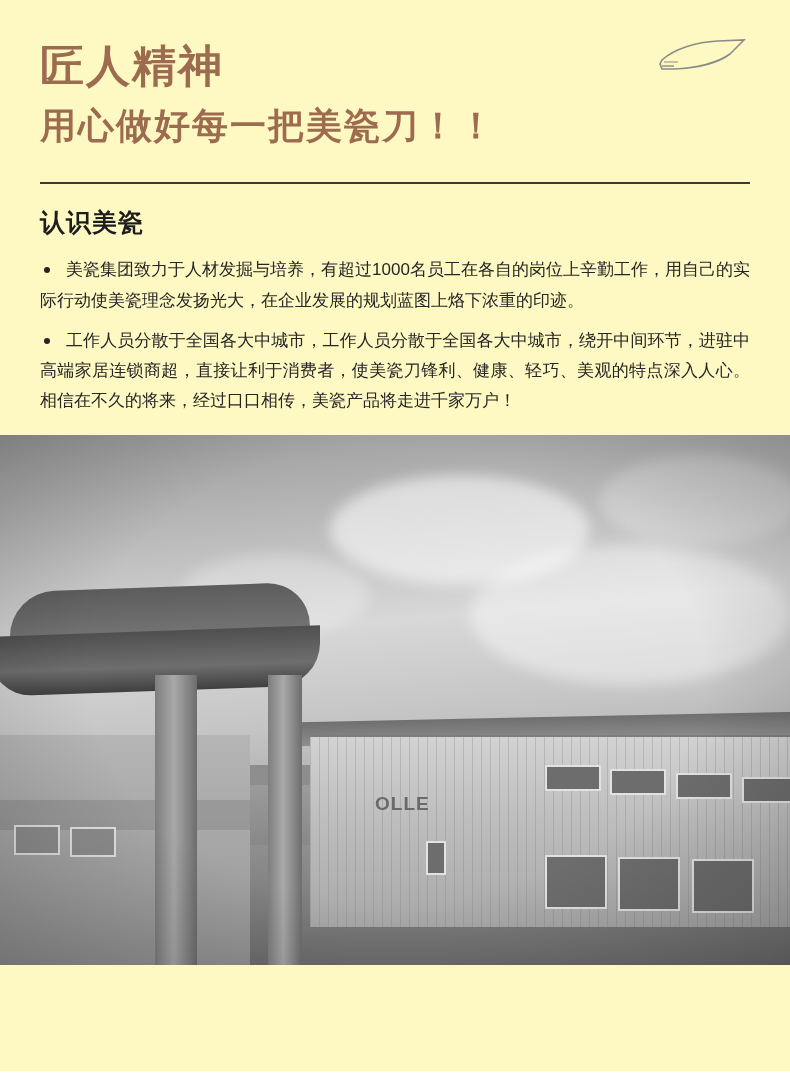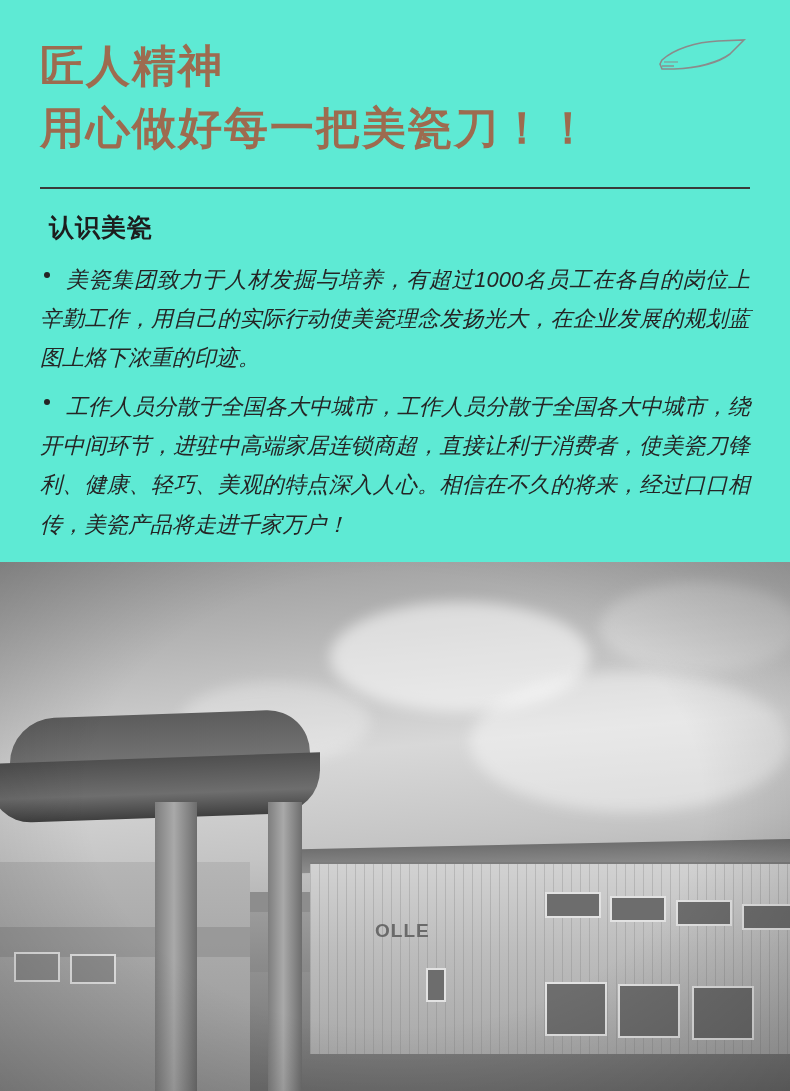--- a/index.html
+++ b/index.html
@@ -11,40 +11,41 @@
     height: 1091px;
     background: #ffffff;
     font-family: "Liberation Sans", sans-serif;
     overflow: hidden;
     position: relative;
   }
   .page {
     width: 790px;
     height: 1071px;
     position: relative;
-    background: #5eead4;
+    background: #fef9c3;
   }
   .header {
     position: relative;
     padding: 38px 40px 0 40px;
   }
   .headline {
     color: #9d6b4f;
     font-weight: bold;
     letter-spacing: 2px;
     line-height: 1.28;
   }
   .headline .line1 {
     font-size: 44px;
     display: block;
   }
   .headline .line2 {
-    font-size: 44px;
+    font-size: 36px;
     display: block;
-    margin-top: 6px;
+    margin-top: 12px;
+    font-family: Liberation Mono, monospace;
   }
   .knife-icon {
     position: absolute;
     right: 42px;
     top: 38px;
     width: 92px;
     height: 36px;
   }
   .divider {
     margin: 30px 40px 0 40px;
@@ -53,37 +54,35 @@
   }
   .section {
     padding: 22px 40px 0 40px;
   }
   .section-title {
     font-size: 25px;
     font-weight: bold;
     color: #1d1d1d;
     letter-spacing: 1px;
     margin-bottom: 16px;
-    margin-left: 9px;
   }
   .bullet-list {
     margin: 0;
     padding: 0;
     list-style: none;
   }
   .bullet-item {
     position: relative;
-    font-size: 22px;
+    font-size: 17px;
     line-height: 1.78;
     color: #252525;
     text-align: justify;
     margin-bottom: 10px;
     padding-left: 0;
     text-indent: 26px;
-    font-style: italic;
   }
   .bullet-item .dot {
     position: absolute;
     left: 4px;
     top: 12px;
     width: 6px;
     height: 6px;
     border-radius: 50%;
     background: #252525;
   }

